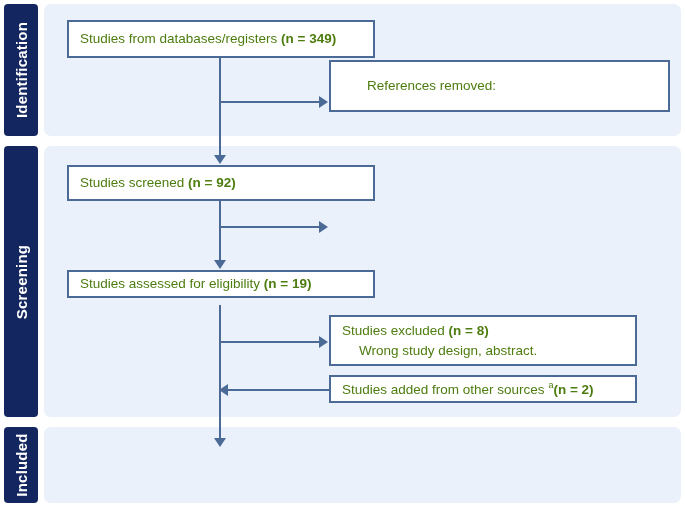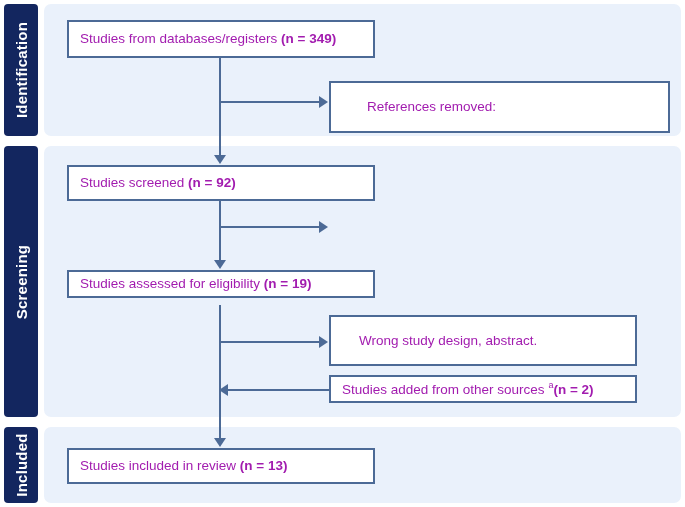--- a/index.html
+++ b/index.html
@@ -48,21 +48,21 @@
     background: #ffffff;
     border: 2px solid #4c6a96;
     box-sizing: border-box;
     display: flex;
     flex-direction: column;
     justify-content: center;
     padding: 0 11px;
   }
   .node-line {
     font-size: 13.5px;
-    color: #a21caf;
+    color: #4d7c0f;
     line-height: 1.45;
     white-space: nowrap;
     font-family: "Liberation Sans", sans-serif;
   }
   .node-line.indent { padding-left: 17px; }
   .node-line b { font-weight: bold; }
   .sup {
     font-size: 9px;
     vertical-align: super;
     font-weight: normal;
@@ -137,38 +137,36 @@
   <div class="hline" style="left:219px; top:341px; width:103px;"></div>
   <div class="arrow-right" style="left:319px; top:336px;"></div>
 
   <div class="hline" style="left:228px; top:389px; width:103px;"></div>
   <div class="arrow-left" style="left:219px; top:384px;"></div>
 
   <div class="node-box" style="left:67px; top:20px; width:308px; height:38px;">
     <div class="node-line"><span>Studies from databases/registers </span><b>(n = 349)</b></div>
   </div>
 
-  <div class="node-box" style="left:329px; top:81px; width:341px; height:52px;padding-left:36px;">
+  <div class="node-box" style="left:329px; top:60px; width:341px; height:52px;padding-left:36px;">
     <div class="node-line">References removed:</div>
   </div>
 
   <div class="node-box" style="left:67px; top:165px; width:308px; height:36px;">
     <div class="node-line"><span>Studies screened </span><b>(n = 92)</b></div>
   </div>
 
 
   <div class="node-box" style="left:67px; top:270px; width:308px; height:28px;">
     <div class="node-line"><span>Studies assessed for eligibility </span><b>(n = 19)</b></div>
   </div>
 
   <div class="node-box" style="left:329px; top:315px; width:308px; height:51px;">
+    <div class="node-line"><span>Studies excluded </span><b>(n = 8)</b></div>
     <div class="node-line indent">Wrong study design, abstract.</div>
   </div>
 
   <div class="node-box" style="left:329px; top:375px; width:308px; height:28px;">
     <div class="node-line"><span>Studies added from other sources </span><span class="sup">a</span><b>(n = 2)</b></div>
   </div>
 
-  <div class="node-box" style="left:67px; top:448px; width:308px; height:36px;">
-    <div class="node-line"><span>Studies included in review </span><b>(n = 13)</b></div>
-  </div>
 
 </div>
 
 </body></html>

